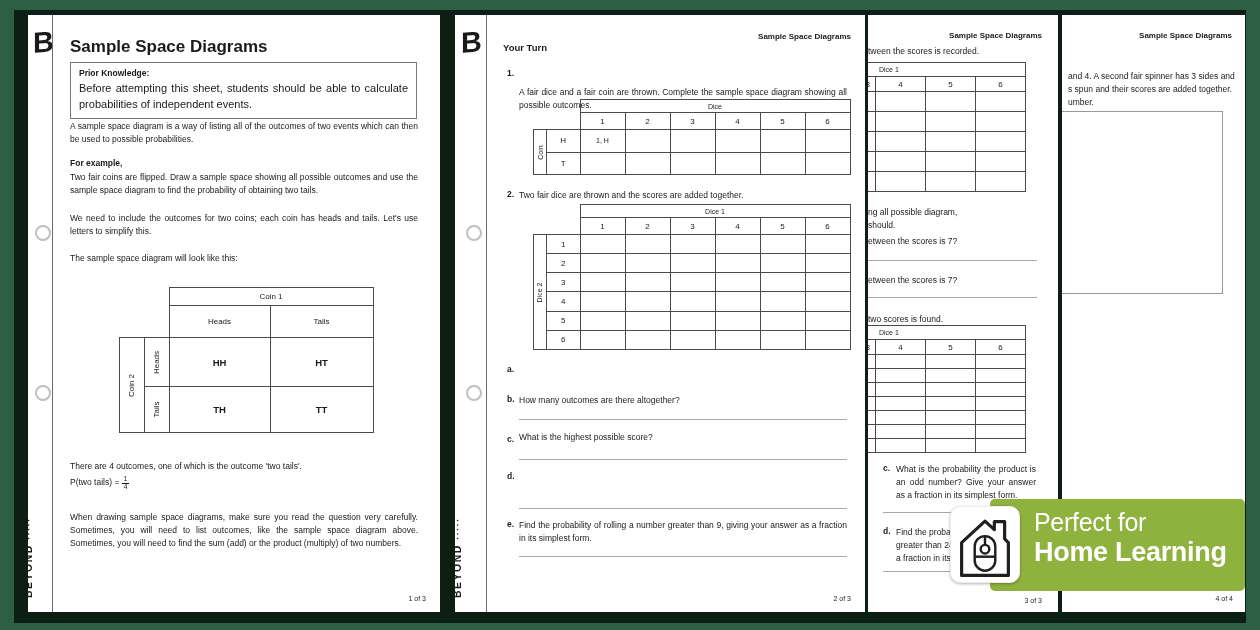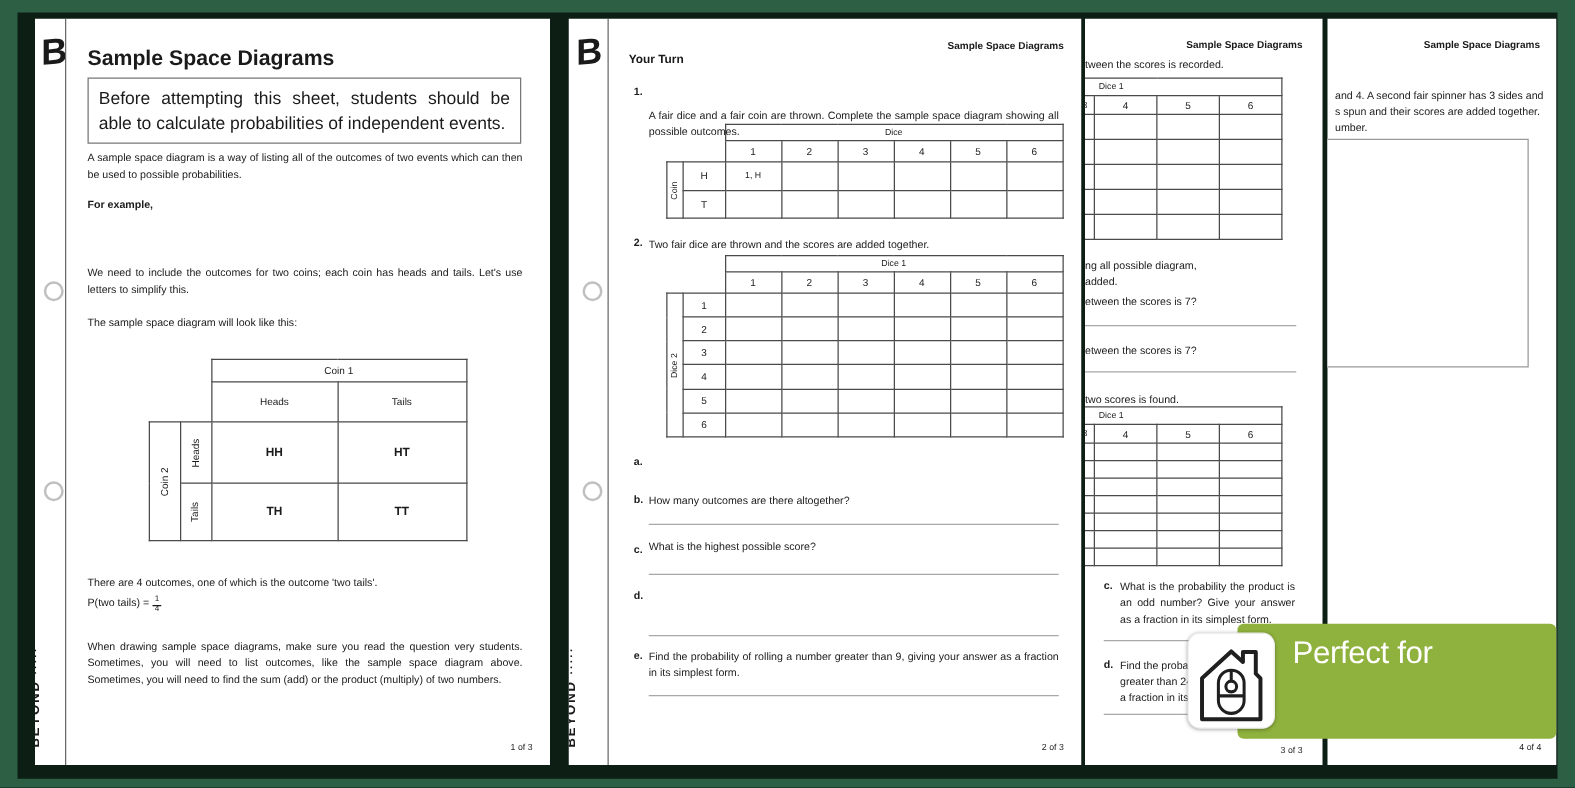--- a/index.html
+++ b/index.html
@@ -29,21 +29,21 @@
   .wt td.mini{font-size:7px}
   .wt td.data{font-weight:700;font-size:9.5px}
   .vwrap{display:flex;align-items:center;justify-content:center}
   .vwrap span{transform:rotate(-90deg);white-space:nowrap;display:inline-block}
   .aline{position:absolute;height:1px;background:#a8a8a8}
   .frac{display:inline-block;text-align:center;font-size:6.5px;line-height:1.05;vertical-align:-4px}
   .frac .nu{display:block;border-bottom:1px solid #1a1a1a;padding:0 2px}
   .frac .de{display:block;padding:0 2px}
   .priorbox{position:absolute;border:1px solid #777;box-sizing:border-box;padding:5px 8px}
   .priorbox .ph{font-weight:700;font-size:8.5px;margin-bottom:3px}
-  .priorbox .pb{font-size:14px;line-height:1.45;text-align:justify}
+  .priorbox .pb{font-size:11px;line-height:1.45;text-align:justify}
   #badge{position:absolute;left:990px;top:499px;width:255px;height:92px;background:#8FB13D;border-radius:5px;z-index:10}
   #badgetext{position:absolute;left:1034px;top:507px;z-index:12;color:#ffffff}
   #badgetext .l1{font-size:25px;line-height:1.2;letter-spacing:-0.3px}
   #badgetext .l2{font-size:27px;line-height:1.15;font-weight:700;letter-spacing:-0.3px}
   #tile{position:absolute;left:950px;top:506px;width:70px;height:77px;background:#ffffff;border-radius:10px;
         z-index:11;box-shadow:0 1px 3px rgba(0,0,0,0.3);border:1px solid #ececec;box-sizing:border-box}
   #tile svg{position:absolute;left:1px;top:2px}
   .p3frag{position:absolute;font-size:8.5px;white-space:nowrap}
   .emptybox{position:absolute;border:1px solid #999;box-sizing:border-box;background:#fff}
 </style>
@@ -54,25 +54,27 @@
 
 <div class="page" id="p1">
   <div class="blogo" style="left:5px;top:13px">B</div>
   <div class="mrule" style="left:24px"></div>
   <div class="hole" style="left:7px;top:210px"></div>
   <div class="hole" style="left:7px;top:370px"></div>
 
   <div style="position:absolute;left:42px;top:22px;font-size:17px;font-weight:700">Sample Space Diagrams</div>
 
   <div class="priorbox" style="left:42px;top:47px;width:347px">
+    <div class="ph">Prior Knowledge:</div>
     <div class="pb">Before attempting this sheet, students should be able to calculate probabilities of independent events.</div>
   </div>
 
   <div class="t" style="left:42px;top:105px;width:348px">A sample space diagram is a way of listing all of the outcomes of two events which can then be used to possible probabilities.</div>
   <div class="t b" style="left:42px;top:142px;width:348px">For example,</div>
+  <div class="t" style="left:42px;top:156px;width:348px">Two fair coins are flipped. Draw a sample space showing all possible outcomes and use the sample space diagram to find the probability of obtaining two tails.</div>
   <div class="t" style="left:42px;top:237px;width:348px">The sample space diagram will look like this:</div>
   <div class="t" style="left:42px;top:197px;width:348px">We need to include the outcomes for two coins; each coin has heads and tails. Let's use letters to simplify this.</div>
 
   <table class="wt" style="left:91px;top:272px">
     <tbody>
         <tr style="height:18px">
       <td class="blank" style="width:25px"></td>
           <td class="blank" style="width:24px"></td>
       <td colspan="2">Coin 1</td>
     </tr>
@@ -106,21 +108,21 @@
       <td class="data">TT</td>
     </tr>
   </tbody>
     </table>
 
   <div class="tn" style="left:42px;top:445px">There are 4 outcomes, one of which is the outcome 'two tails'.</div>
   <div class="tn" style="left:42px;top:461px">
     <span>P(two tails) =</span>
     <span class="frac"><span class="nu">1</span><span class="de">4</span></span>
   </div>
-  <div class="t" style="left:42px;top:496px;width:348px">When drawing sample space diagrams, make sure you read the question very students. Sometimes, you will need to list outcomes, like the sample space diagram above. Sometimes, you will need to find the sum (add) or the product (multiply) of two numbers.</div>
+  <div class="t" style="left:42px;top:496px;width:348px">When drawing sample space diagrams, make sure you read the question very carefully. Sometimes, you will need to list outcomes, like the sample space diagram above. Sometimes, you will need to find the sum (add) or the product (multiply) of two numbers.</div>
 
   <div class="vbrand" style="left:6px;bottom:14px">
     <span>BEYOND</span> <span class="dots">·····</span>
   </div>
   <div class="pagenum" style="right:14px;bottom:10px">1 of 3</div>
 </div>
 
 <div class="page" id="p2">
   <div class="blogo" style="left:6px;top:13px">B</div>
   <div class="mrule" style="left:31px"></div>
@@ -323,21 +325,21 @@
     <tr style="height:20px">
           <td></td>
           <td></td>
           <td></td>
           <td></td>
         </tr>
   </tbody>
     </table>
 
   <div class="p3frag" style="left:0;top:192px">ng all possible diagram,</div>
-  <div class="p3frag" style="left:0;top:205px">added.</div>
+  <div class="p3frag" style="left:0;top:205px">should.</div>
   <div class="p3frag" style="left:0;top:221px">etween the scores is 7?</div>
   <div class="aline" style="left:0;top:245px;width:169px"></div>
   <div class="p3frag" style="left:0;top:260px">etween the scores is 7?</div>
   <div class="aline" style="left:0;top:282px;width:169px"></div>
   <div class="p3frag" style="left:0;top:299px">two scores is found.</div>
 
   <table class="wt" style="left:-8px;top:310px">
     <tbody>
         <tr style="height:14px">
       <td colspan="4" class="mini" style="text-align:left;padding-left:18px">Dice 1</td>
@@ -411,20 +413,21 @@
   <div class="tn" style="left:6px;top:55px">and 4. A second fair spinner has 3 sides and</div>
   <div class="tn" style="left:6px;top:68px">s spun and their scores are added together.</div>
   <div class="tn" style="left:6px;top:81px">umber.</div>
   <div class="emptybox" style="left:-5px;top:96px;width:166px;height:183px"></div>
   <div class="pagenum" style="right:12px;bottom:10px">4 of 4</div>
 </div>
 
 <div id="badge"></div>
 <div id="badgetext">
   <div class="l1">Perfect for</div>
+  <div class="l2">Home Learning</div>
 </div>
 <div id="tile">
   <svg width="66" height="72" viewBox="0 0 70 77">
     <path d="M10,71 L10,36 L35,13 L45,22 L45,13.5 L56,13.5 L56,32 L60,36 L60,71 Z" fill="#ffffff" stroke="#1f1f1f" stroke-width="3.4" stroke-linejoin="round"></path>
     <rect x="24" y="29" width="22" height="37" rx="11" fill="none" stroke="#1f1f1f" stroke-width="2.6"></rect>
     <line x1="35" y1="29" x2="35" y2="38" stroke="#1f1f1f" stroke-width="2.6"></line>
     <circle cx="35" cy="43" r="4.6" fill="none" stroke="#1f1f1f" stroke-width="2.6"></circle>
     <line x1="24" y1="51" x2="46" y2="51" stroke="#1f1f1f" stroke-width="2.6"></line>
   </svg>
 </div>

